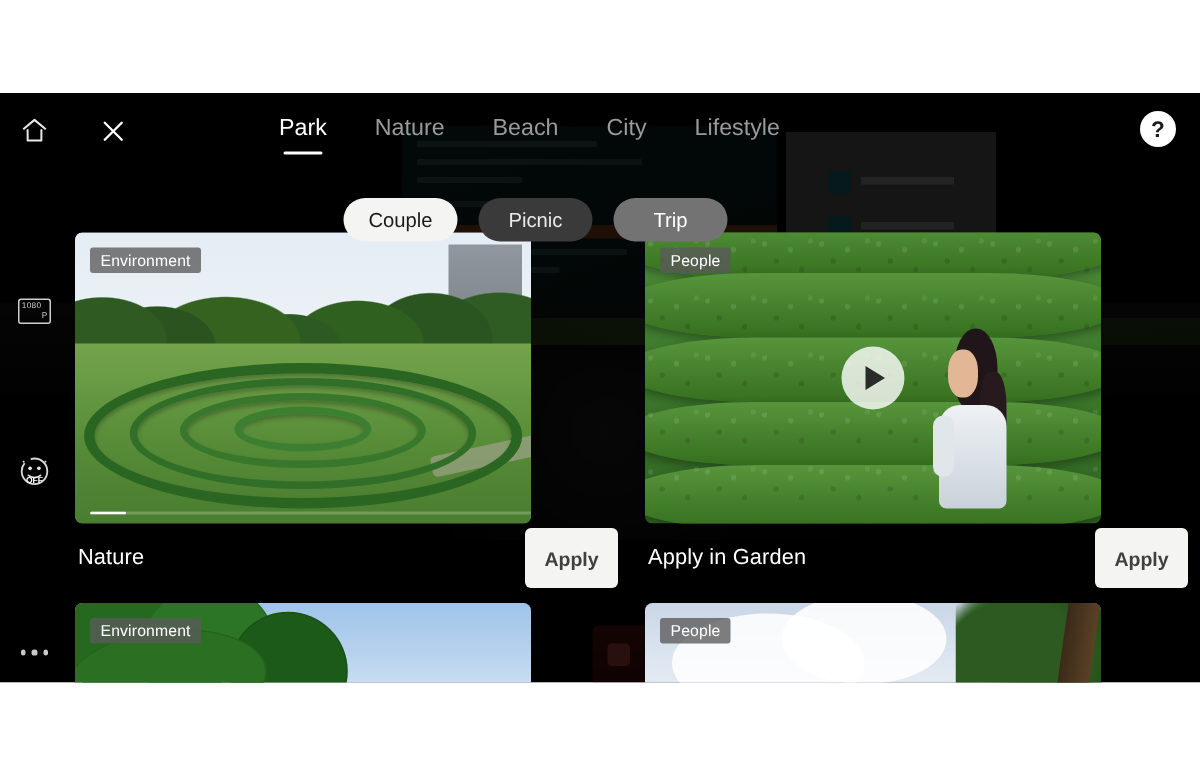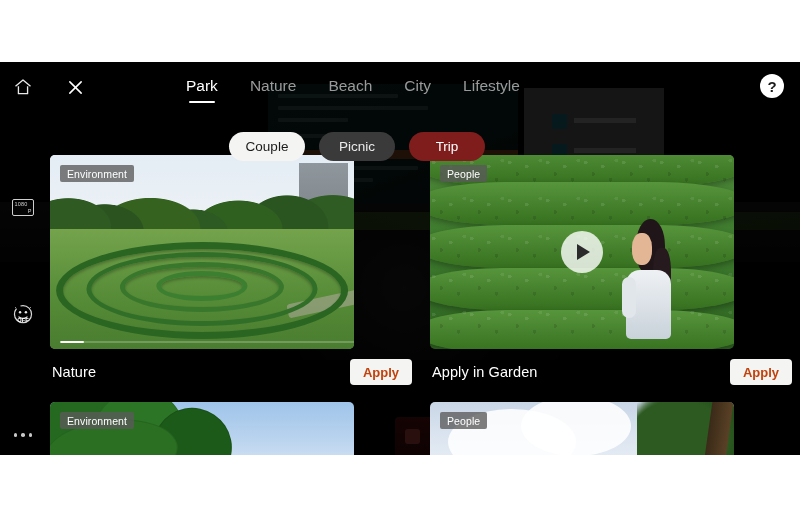--- a/index.html
+++ b/index.html
@@ -175,21 +175,21 @@
     min-width: 76px; height: 29px;
     border-radius: 15px;
     display: flex; align-items: center; justify-content: center;
     font-size: 13.5px;
     padding: 0 16px;
     cursor: pointer;
     white-space: nowrap;
   }
   .chip.selected { background: #f4f4f2; color: #1b1b1b; font-weight: 400; }
   .chip.normal   { background: #3a3a3a; color: #e9e9e9; }
-  .chip.hover    { background: #7f1d1d; color: #ffffff; }
+  .chip.hover    { background: #737373; color: #ffffff; }
 
   
   #grid {
     position: absolute; left: 50px; top: 93px;
     width: 750px; height: 300px;
     z-index: 37;
   }
   .card { position: absolute; width: 364px; }
   .card.col-a { left: 0px; }
   .card.col-b { left: 380px; }
@@ -322,23 +322,23 @@
     position: relative;
     height: 46px;
     display: flex; align-items: center; justify-content: space-between;
     padding: 0 2px;
   }
   .card-title {
     color: #ffffff; font-size: 14.5px; letter-spacing: .1px;
     white-space: nowrap;
   }
   .apply-btn {
-    background: #f4f4f2; color: #c2410c;
+    background: #f4f4f2; color: #404040;
     font-size: 13px; font-weight: 700;
-    height: 26px; min-width: 62px;
+    height: 40px; min-width: 62px;
     border-radius: 4px; border: none;
     display: flex; align-items: center; justify-content: center;
     cursor: pointer;
     font-family: "Liberation Sans", sans-serif;
   }
   
   #bottom-letterbox {
     position: absolute; left: 0; top: 455px; width: 800px; height: 65px;
     background: #ffffff;
   }

